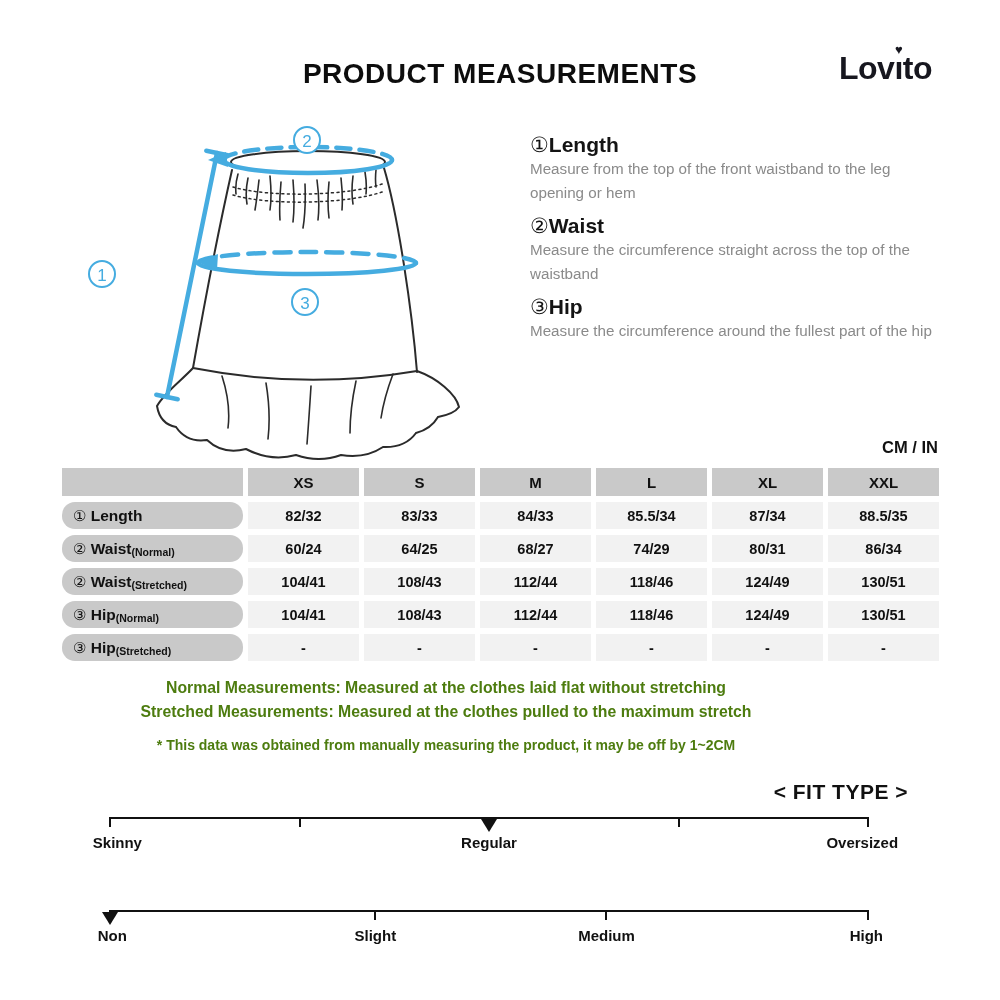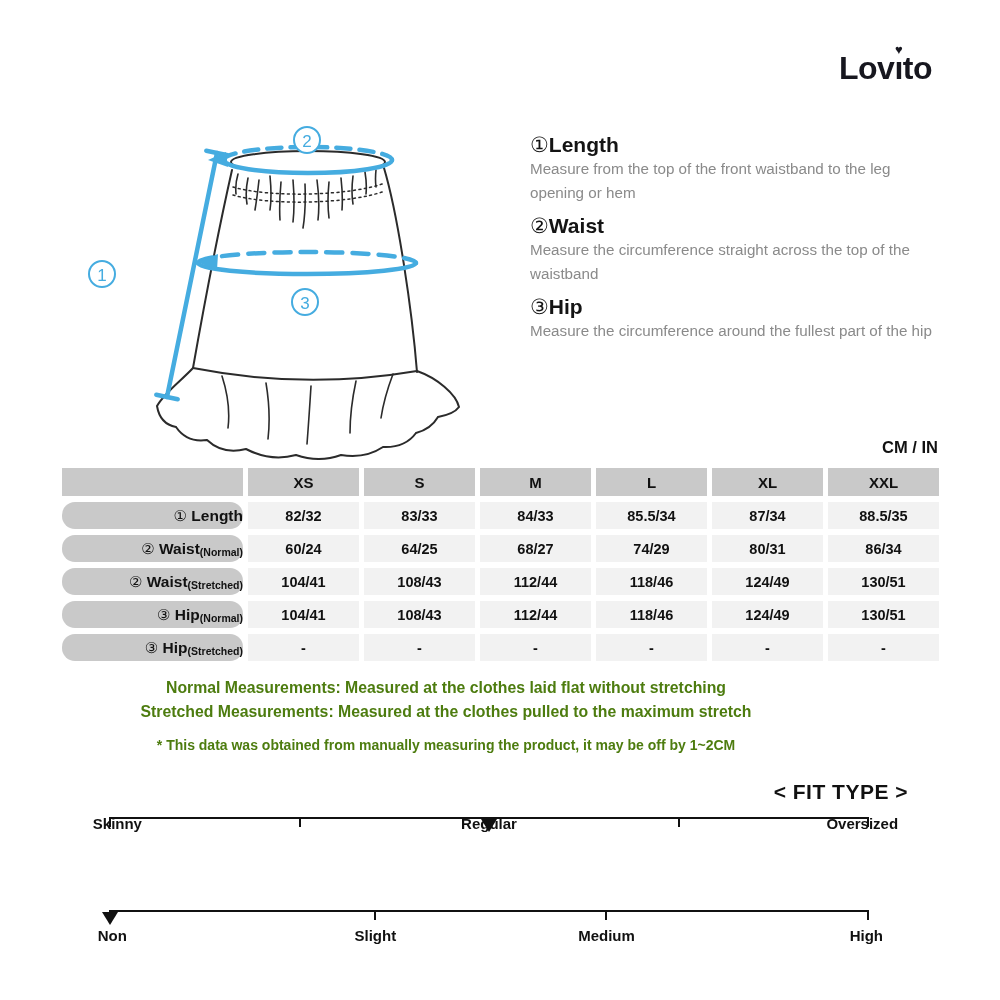--- a/index.html
+++ b/index.html
@@ -25,21 +25,21 @@
   .howto-item-name .num { font-weight:400; }
   .howto-item-desc { font-size:15.2px; line-height:1.58; color:#8a8a8a; }
 
   
   .units { position:absolute; right:62px; top:438px; font-size:16.5px; font-weight:800; }
 
   
   table.size-table { position:absolute; left:57px; top:462px; border-collapse:separate; border-spacing:5px 6px; }
   .size-table th.corner { width:181px; height:28px; background:#c9c9c9; }
   .size-table th.size-col { width:111px; height:28px; background:#c9c9c9; font-weight:700; font-size:15px; text-align:center; }
-  .size-table td.row-label { background:#c9c9c9; height:27px; text-align:right; padding-left:11px;
+  .size-table td.row-label { background:#c9c9c9; height:27px; text-align:left; padding-left:11px;
                              font-size:15.5px; font-weight:600; white-space:nowrap;border-radius:13px; }
   .size-table td.row-label .num { font-weight:400; font-size:15px; }
   .size-table td.row-label .sub { font-size:10.5px; font-weight:700; position:relative; top:2px; }
   .size-table td.value { background:#f2f2f2; height:27px; text-align:center; font-size:14.5px; font-weight:700; }
 
   
   .note { position:absolute; left:0; width:892px; text-align:center; font-weight:700; color:#4d7c0f; }
   .note-1 { top:679px; font-size:15.8px; }
   .note-2 { top:703px; font-size:15.8px; }
   .disclaimer { top:737px; font-size:14px; }
@@ -49,35 +49,36 @@
   .scale-title-fit { top:780px; }
   .scale-title-stretch { top:873px; }
   .scale-line { position:absolute; left:110px; width:758px; height:2px; background:#111; }
   .scale-line-fit { top:817px; }
   .scale-line-stretch { top:910px; }
   .scale-line .tick { position:absolute; top:0; width:2px; height:10px; background:#111; transform:translateX(-50%); }
   .scale-line .marker { position:absolute; top:2px; width:0; height:0; transform:translateX(-50%);
                         border-left:8px solid transparent; border-right:8px solid transparent; border-top:13px solid #111; }
   .scale-labels { position:absolute; left:110px; width:758px; height:20px; }
   .scale-labels span { position:absolute; font-size:15px; font-weight:700; white-space:nowrap; }
-  .scale-labels-fit { top:815px;text-align:right; }
+  .scale-labels-fit { top:834px;text-align:right; }
   .scale-labels-stretch { top:927px; }
   .fit-labels span:nth-child(1){ left:0%;  transform:translateX(-35%); }
   .fit-labels span:nth-child(2){ left:50%; transform:translateX(-50%); }
   .fit-labels span:nth-child(3){ left:100%;transform:translateX(-58%); }
   .stretch-labels span:nth-child(1){ left:0%;    transform:translateX(-42%); }
   .stretch-labels span:nth-child(2){ left:35%;   transform:translateX(-50%); }
   .stretch-labels span:nth-child(3){ left:65.5%; transform:translateX(-50%); }
   .stretch-labels span:nth-child(4){ left:100%;  transform:translateX(-55%); }
 </style>
 </head>
 <body>
 
 <div class="page">
 
+  <div class="title">PRODUCT MEASUREMENTS</div>
   <div class="brand"><span>Lov</span><span class="iwrap"><span>ı</span><span class="heart">♥</span></span><span>to</span></div>
 
   <svg class="diagram" viewBox="0 0 460 350" xmlns="http://www.w3.org/2000/svg">
 
     <g fill="none" stroke="#2b2b2b" stroke-width="2" stroke-linecap="round">
       <ellipse cx="248" cy="52" rx="77" ry="11"></ellipse>
       <path d="M172,60 C163,100 145,190 133,258"></path>
       <path d="M324,58 C338,105 352,200 357,262"></path>
       <path d="M133,258 Q245,280 357,261"></path>
       <path d="M133,258 C122,270 104,283 97,296 Q100,314 116,317 Q127,333 147,330 Q163,345 186,339 Q211,352 236,345 Q259,353 281,345 Q305,349 323,337 Q345,338 356,323 Q371,319 378,307 Q394,304 399,297 C396,284 377,268 357,261"></path>

